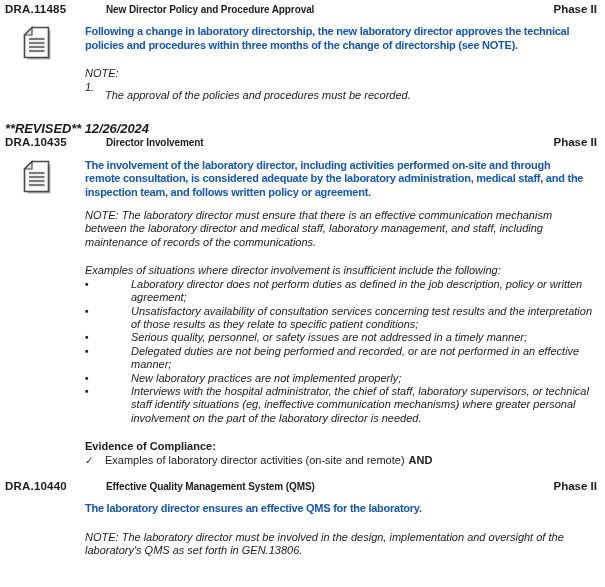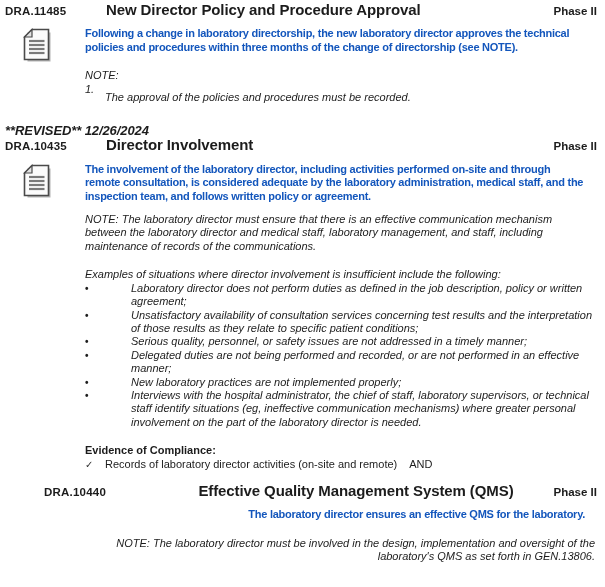--- a/index.html
+++ b/index.html
@@ -6,30 +6,30 @@
   html, body { background: #ffffff; }
   body {
     width: 605px; height: 587px; overflow: hidden;
     font-family: "Liberation Sans", sans-serif;
     font-size: 11px; line-height: 13.4px; color: #1c1c1c;
   }
   .page { padding: 3px 8px 0 5px; }
 
   .checklist-item { margin: 0; }
   .item-2 { margin-top: 20px; }
-  .item-3 { margin-top: 13px; text-align: right; }
+  .item-3 { margin-top: 13px; }
 
   .revised-line {
     font-weight: bold; font-style: italic; font-size: 13px;
     margin-bottom: 1px; letter-spacing: -0.1px;
   }
 
   .item-header { display: flex; align-items: baseline; }
   .item-code  { flex: none; width: 101px; font-weight: bold; font-size: 11.5px; letter-spacing: 0.2px; }
-  .item-title { flex: 1; font-weight: bold; font-size: 15px; letter-spacing: -0.1px; }
+  .item-title { flex: 1; font-weight: bold; font-size: 10px; letter-spacing: -0.1px; }
   .item-phase { flex: none; font-weight: bold; font-size: 11.5px; margin-left: 40px; }
 
   .item-body { display: flex; margin-top: 9px; }
   .gutter { flex: none; width: 80px; padding-left: 17px; }
   .content { flex: 1; padding-right: 2px; }
 
   .req {
     color: #1356BC; font-weight: bold;
     letter-spacing: -0.25px; max-width: 500px;
     margin-bottom: 15px;
@@ -44,21 +44,21 @@
 
   .examples-intro { font-style: italic; }
   .bullet-row { display: flex; font-style: italic; max-width: 512px; }
   .bullet-char { flex: none; width: 20px; font-style: normal; font-weight: bold; font-size: 10px; }
   .bullet-text { flex: 1; margin-left: 26px; }
 
   .evidence-label { font-weight: bold; margin-top: 15px; }
   .check-row { display: flex; }
   .check-char { flex: none; width: 20px; font-size: 10px; color: #333; }
   .check-text { flex: 1; }
-  .and-suffix { font-weight: normal; margin-left: 12px; }
+  .and-suffix { font-weight: bold; margin-left: 4px; }
 
   .doc-icon-wrap { display: inline-block; margin-top: 1px; }
 </style>
 </head>
 <body>
 
 <div class="page">
 
   <div class="checklist-item item-1">
     <div class="item-header">
@@ -145,21 +145,21 @@
           <span class="bullet-text">New laboratory practices are not implemented properly;</span>
         </div>
         <div class="bullet-row">
           <span class="bullet-char">•</span>
           <span class="bullet-text">Interviews with the hospital administrator, the chief of staff, laboratory supervisors, or technical staff identify situations (eg, ineffective communication mechanisms) where greater personal involvement on the part of the laboratory director is needed.</span>
         </div>
 
         <div class="evidence-label">Evidence of Compliance:</div>
         <div class="check-row">
           <span class="check-char">✓</span>
-          <span class="check-text"><span>Records of laboratory director activities (on-site and remote)</span><span class="and-suffix">AND</span></span>
+          <span class="check-text"><span>Examples of laboratory director activities (on-site and remote)</span><span class="and-suffix">AND</span></span>
         </div>
       </div>
     </div>
   </div>
 
   <div class="checklist-item item-3">
     <div class="item-header">
       <span class="item-code">DRA.10440</span>
       <span class="item-title">Effective Quality Management System (QMS)</span>
       <span class="item-phase">Phase II</span>

